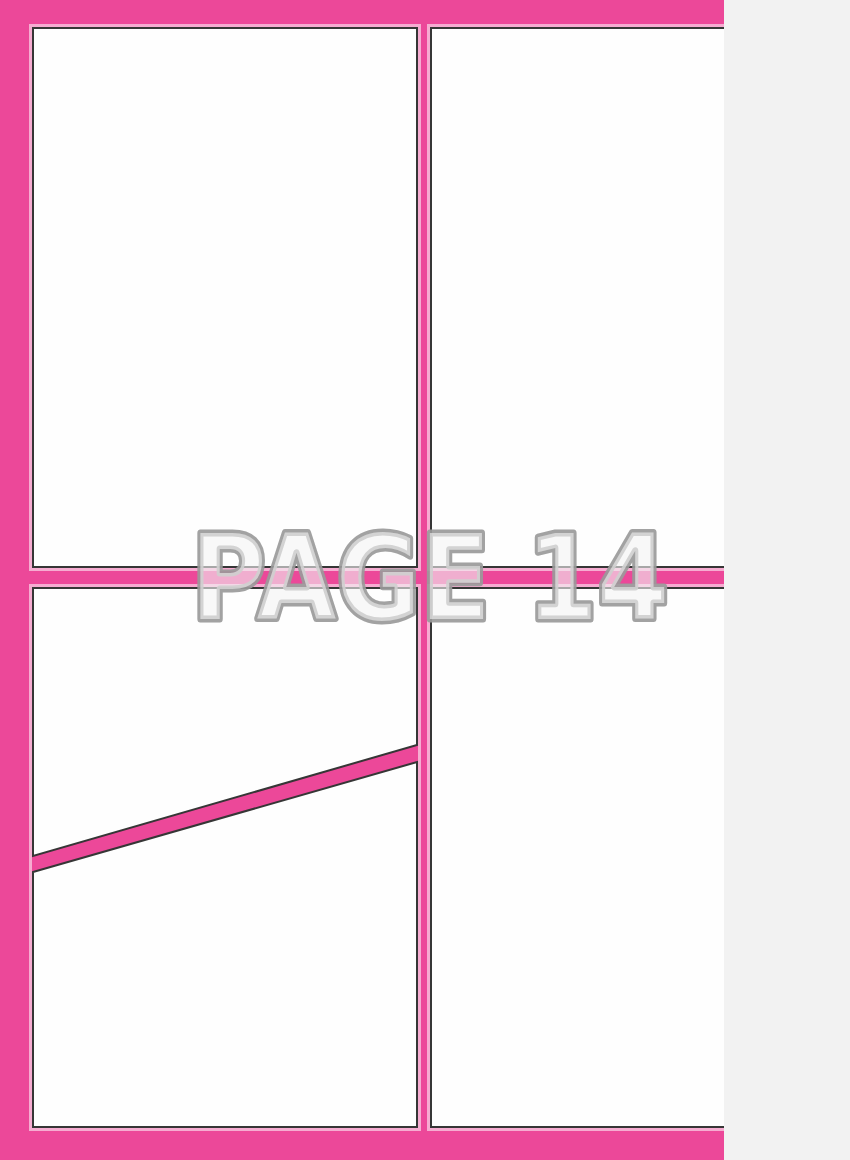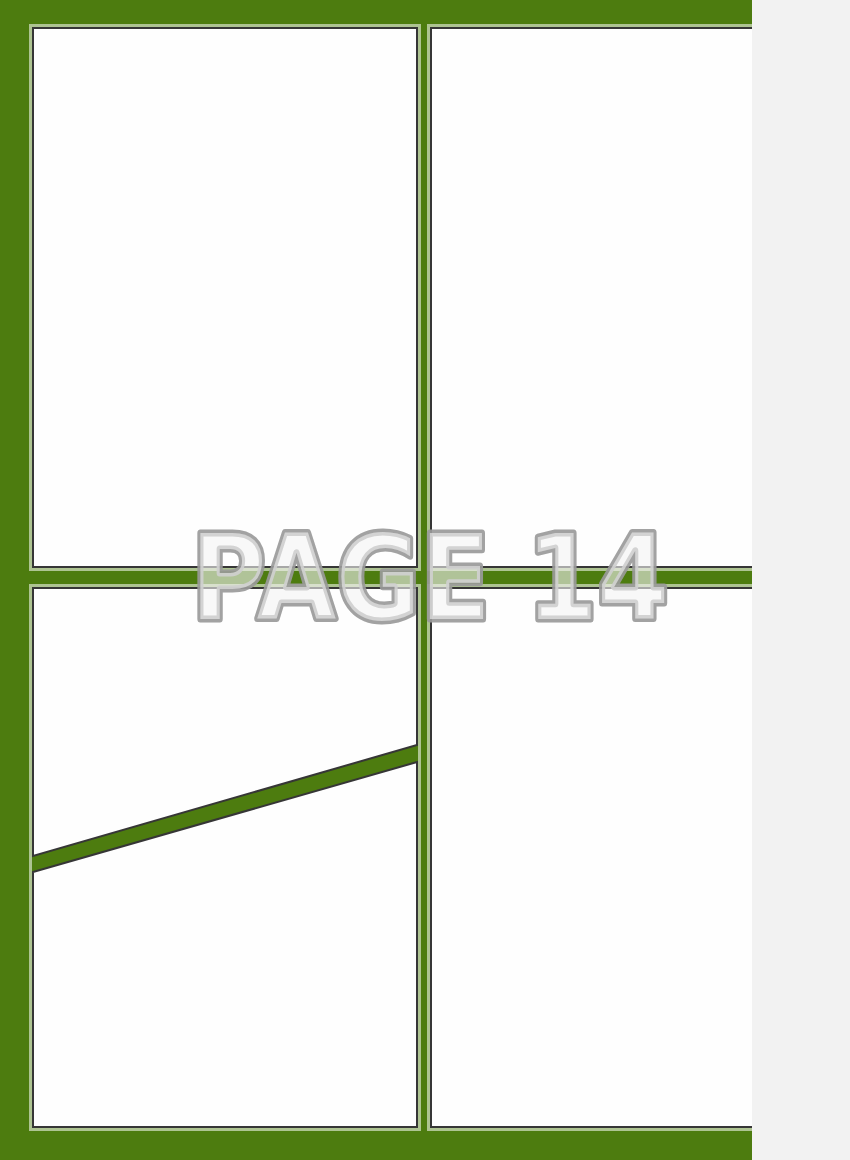--- a/index.html
+++ b/index.html
@@ -4,23 +4,22 @@
 <style>
   html, body { margin: 0; padding: 0; }
   body {
     background: #f2f2f2;
     font-family: "DejaVu Sans", sans-serif;
   }
   .page {
     position: relative;
     width: 724px;
     height: 1160px;
-    background: #4d7c0f;
+    background: #ec4899;
     overflow: hidden;
-    padding-left: 28px;
   }
   .panel {
     position: absolute;
     background: #fefefe;
     border: 2px solid #363636;
     box-sizing: border-box;
     box-shadow: 0 0 0 3px rgba(255,255,255,0.55);
   }
   .panel-tl { left: 32px;  top: 27px;  width: 386px; height: 541px; }
   .panel-tr { left: 430px; top: 27px;  width: 388px; height: 541px; }

